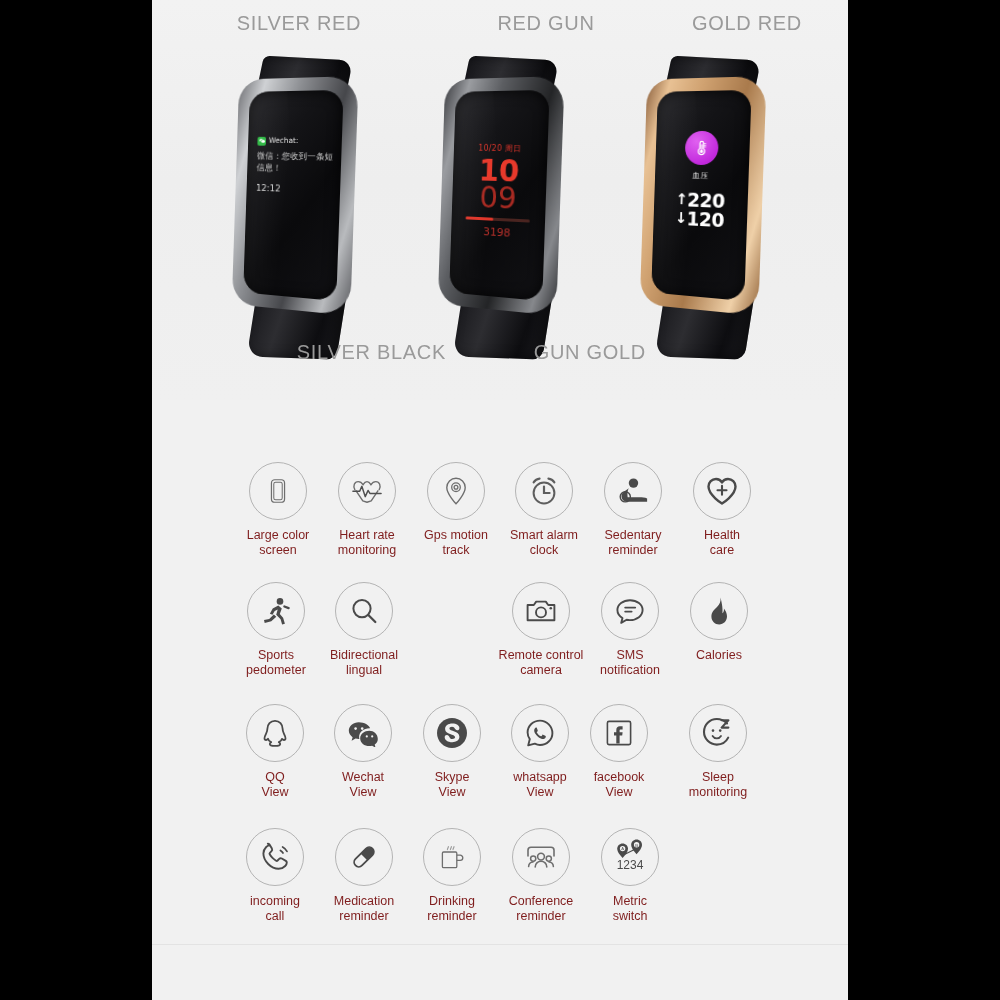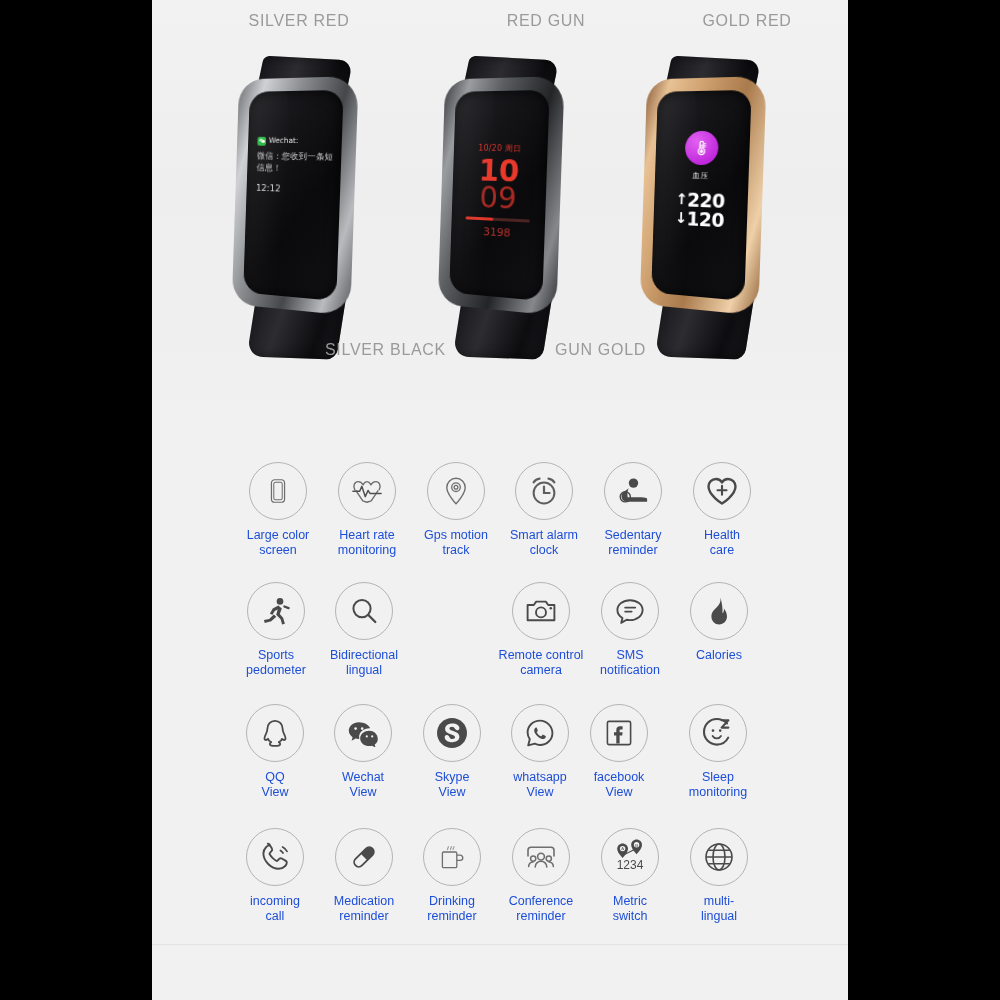--- a/index.html
+++ b/index.html
@@ -33,21 +33,21 @@
   #product-section {
     position: absolute;
     left: 0;
     top: 0;
     width: 696px;
     height: 400px;
     background: linear-gradient(180deg,#f2f2f2 0%,#eeeeee 45%,#f0f0f0 100%);
   }
   .color-label {
     position: absolute;
-    font-size: 16px;
+    font-size: 20px;
     letter-spacing: 0.7px;
     color: #9a9a9a;
     font-family: "Liberation Sans", sans-serif;
     font-weight: 400;
     white-space: nowrap;
     text-align: center;
   }
   .label-top { top: 12px; }
   .label-bot { top: 341px; text-align: right; }
   .col-1 { left: 0; width: 294px; }
@@ -236,21 +236,21 @@
     border: 1.2px solid #b4b4b4;
     display: flex;
     align-items: center;
     justify-content: center;
     background: transparent;
   }
   .feat-label {
     margin-top: 8px;
     font-size: 12.5px;
     line-height: 15px;
-    color: #1d4ed8;
+    color: #7f1d1d;
     font-family: "Liberation Sans", sans-serif;
     white-space: pre-line;
   }
   .feat-circle svg { display:block; }
   hr.sep {
     position:absolute;
     left: 0; top: 944px;
     width: 696px;
     height: 1px;
     margin: 0;
@@ -591,30 +591,19 @@
               <path d="M25.6 1.6c-3 0-5.4 2.4-5.4 5.4 0 4 5.4 9.2 5.4 9.2S31 11 31 7c0-3-2.4-5.4-5.4-5.4z" fill="#4a4a4a"></path>
               <circle cx="25.6" cy="6.8" r="2.7" fill="#f1f1f1"></circle>
               <text x="25.6" y="8.5" font-family="Liberation Sans, sans-serif" font-size="4.2" fill="#4a4a4a" text-anchor="middle">B</text>
               <path d="M13.4 16.6L23 11.8" stroke="#4a4a4a" stroke-width="1.1"></path>
               <text x="19" y="31" font-family="Liberation Sans, sans-serif" font-size="12" fill="#4a4a4a" text-anchor="middle">1234</text>
             </svg>
           </div>
           <div class="feat-label">Metric
 switch</div>
         </div>
-        <div class="feat" style="left:512px">
-          <div class="feat-circle">
-            <svg width="32" height="32" viewBox="0 0 32 32">
-                <circle cx="16" cy="16" r="13" fill="none" stroke="#4a4a4a" stroke-width="1.6"></circle>
-                <ellipse cx="16" cy="16" rx="6" ry="13" fill="none" stroke="#4a4a4a" stroke-width="1.6"></ellipse>
-                <path d="M3 16h26M5.2 9.2h21.6M5.2 22.8h21.6" stroke="#4a4a4a" stroke-width="1.6"></path>
-              </svg>
-          </div>
-          <div class="feat-label">multi-
-lingual</div>
-        </div>
       </div>
 
     </div>
 
     <hr class="sep">
   </div>
 </div>
 
 </body></html>

